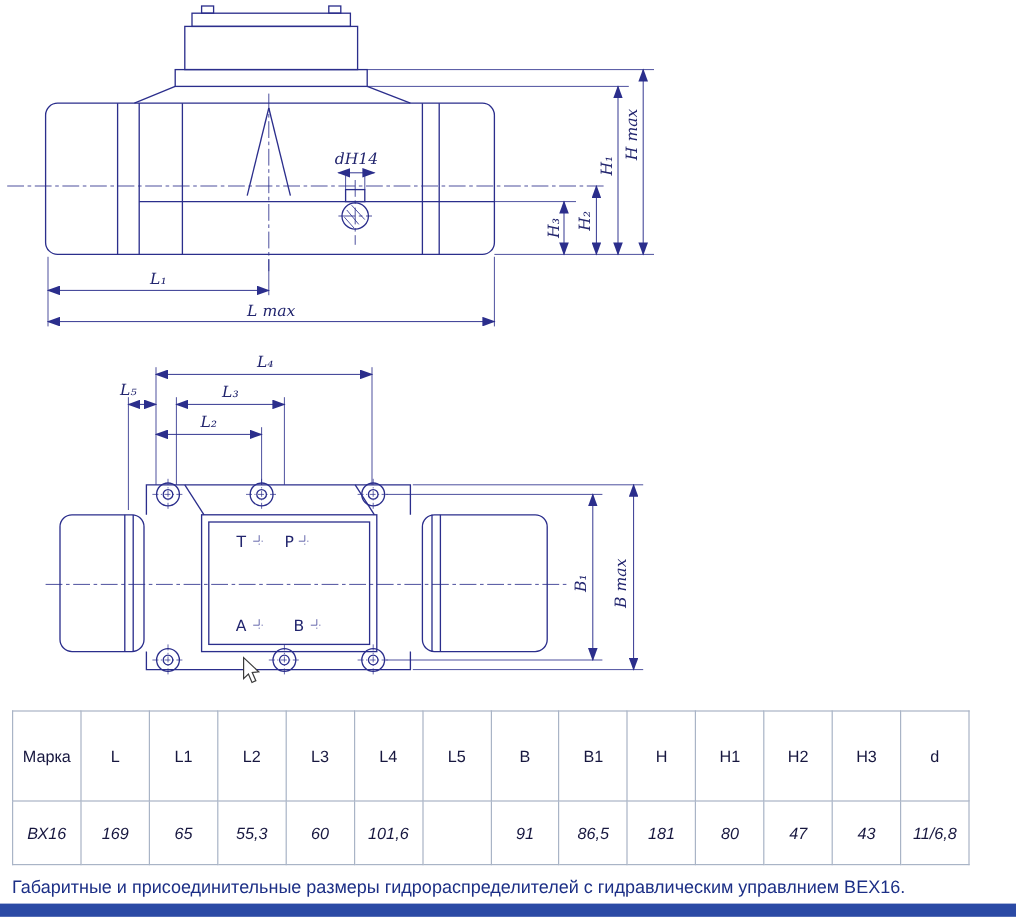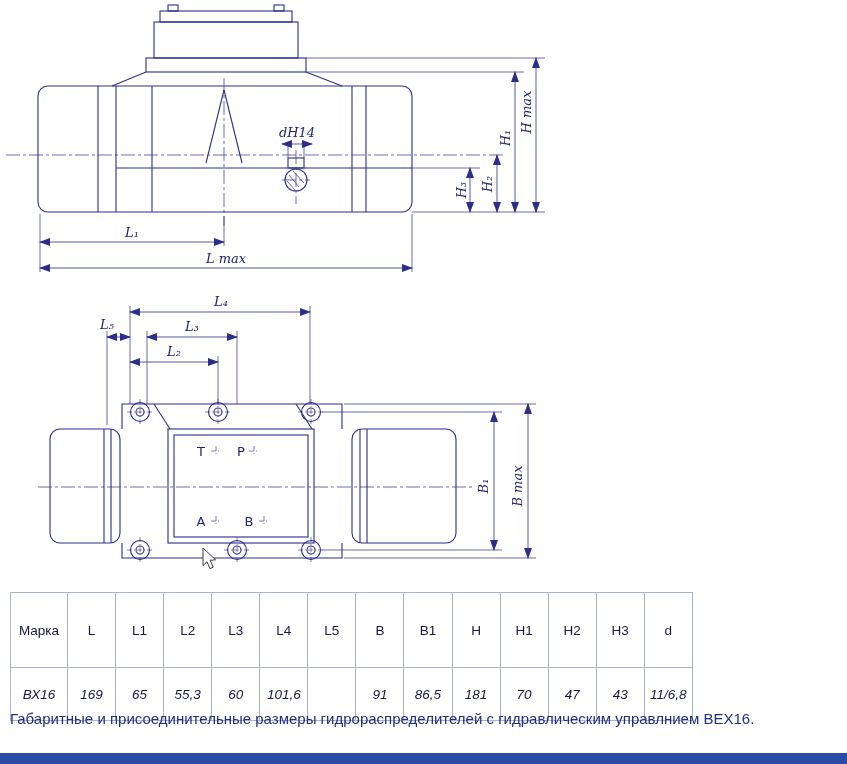--- a/index.html
+++ b/index.html
@@ -13,33 +13,33 @@
   .ln   { stroke:#2b2e8c; fill:none; stroke-width:1.1; }
   .dim  { stroke:#2b2e8c; fill:none; stroke-width:0.8; }
   .ext  { stroke:#2b2e8c; fill:none; stroke-width:0.7; }
   .cl   { stroke:#2b2e8c; fill:none; stroke-width:0.7; stroke-dasharray:14 3 3 3; }
   .cl2  { stroke:#2b2e8c; fill:none; stroke-width:0.6; stroke-dasharray:5 2 1 2; }
   .dtext { font:italic 13px "DejaVu Serif", serif; fill:#22256e; }
   .ptext { font:13px "DejaVu Sans", sans-serif; fill:#22256e; }
   .cursor { fill:#ffffff; stroke:#3a3a3a; stroke-width:1; }
 
   table.dims-table {
-    position:absolute; left:10px; top:592px; width:683px;
+    position:absolute; left:10px; top:592px; width:798px;
     border-collapse:collapse; table-layout:fixed;padding-left:16px;
   }
   .dims-table th, .dims-table td {
     border:1px solid #a9b4c6; text-align:center; vertical-align:middle;
     color:#17173f; font-size:13.5px; font-weight:400; padding:2px;
   }
   .dims-table th { height:70px; }
   .dims-table td { height:48px;font-style:italic; }
   .dims-table th.first { width:52px; word-break:break-all; }
 
   .caption {
-    position:absolute; left:10px; top:710px; width:830px;
+    position:absolute; left:10px; top:731px; width:830px;
     font-size:15px; color:#1c2f86;
   }
   .bottom-bar {
     position:absolute; left:0; bottom:0; width:847px; height:11px;
     background:#2b4aa5;
   }
 </style>
 </head>
 <body>
 
@@ -225,21 +225,21 @@
       <td>ВХ16</td>
       <td>169</td>
       <td>65</td>
       <td>55,3</td>
       <td>60</td>
       <td>101,6</td>
       <td></td>
       <td>91</td>
       <td>86,5</td>
       <td>181</td>
-      <td>70</td>
+      <td>80</td>
       <td>47</td>
       <td>43</td>
       <td>11/6,8</td>
     </tr>
   </tbody>
 </table>
 
 <div class="caption">Габаритные и присоединительные размеры гидрораспределителей с гидравлическим управлнием ВЕХ16.</div>
 
 <div class="bottom-bar"></div>

